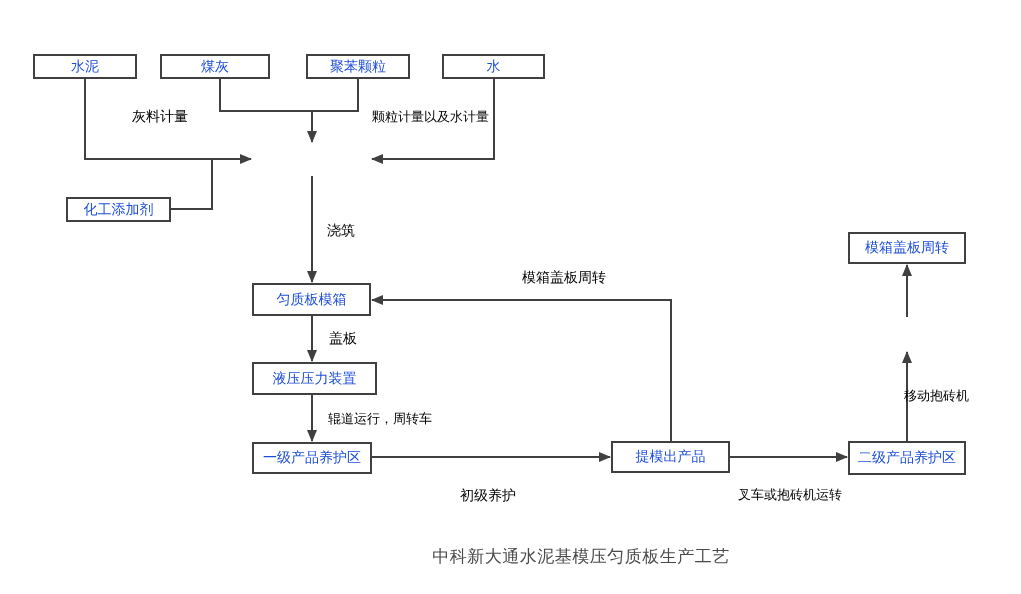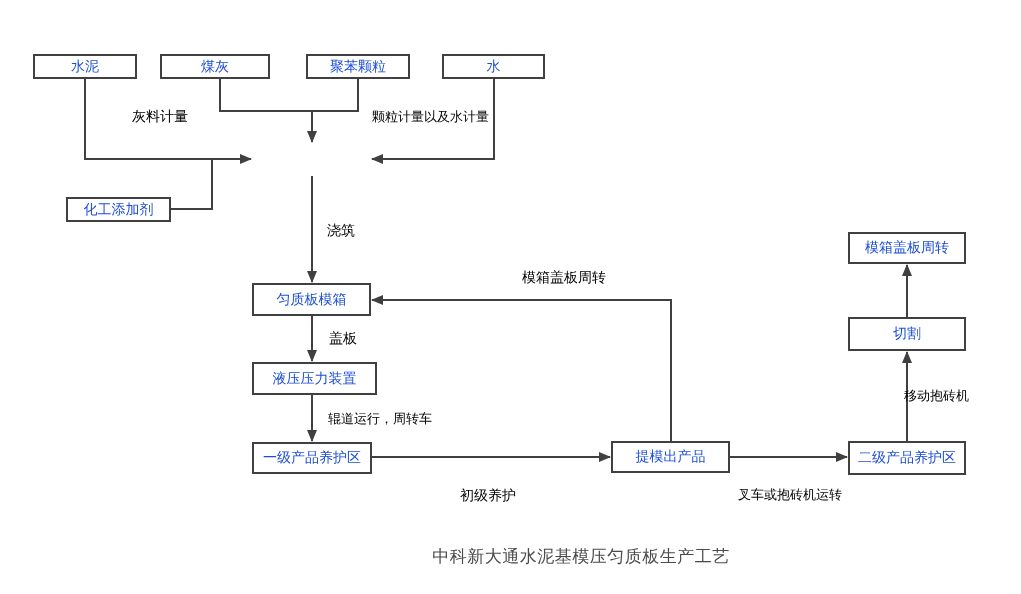--- a/index.html
+++ b/index.html
@@ -107,23 +107,20 @@
   </div>
 
   <div class="node" style="left:611px;top:441px;width:119px;height:32px">
     <span>提模出产品</span>
   </div>
 
   <div class="node" style="left:848px;top:441px;width:118px;height:34px">
     <span>二级产品养护区</span>
   </div>
 
-  <div class="node" style="left:848px;top:317px;width:118px;height:34px">
-    <span>切割</span>
-  </div>
 
   <div class="node" style="left:848px;top:232px;width:118px;height:32px">
     <span>模箱盖板周转</span>
   </div>
 
   <div class="elabel" style="left:132px;top:109px">灰料计量</div>
 
   <div class="elabel" style="left:372px;top:110px;font-size:13px">颗粒计量以及水计量</div>
 
   <div class="elabel" style="left:327px;top:223px">浇筑</div>

